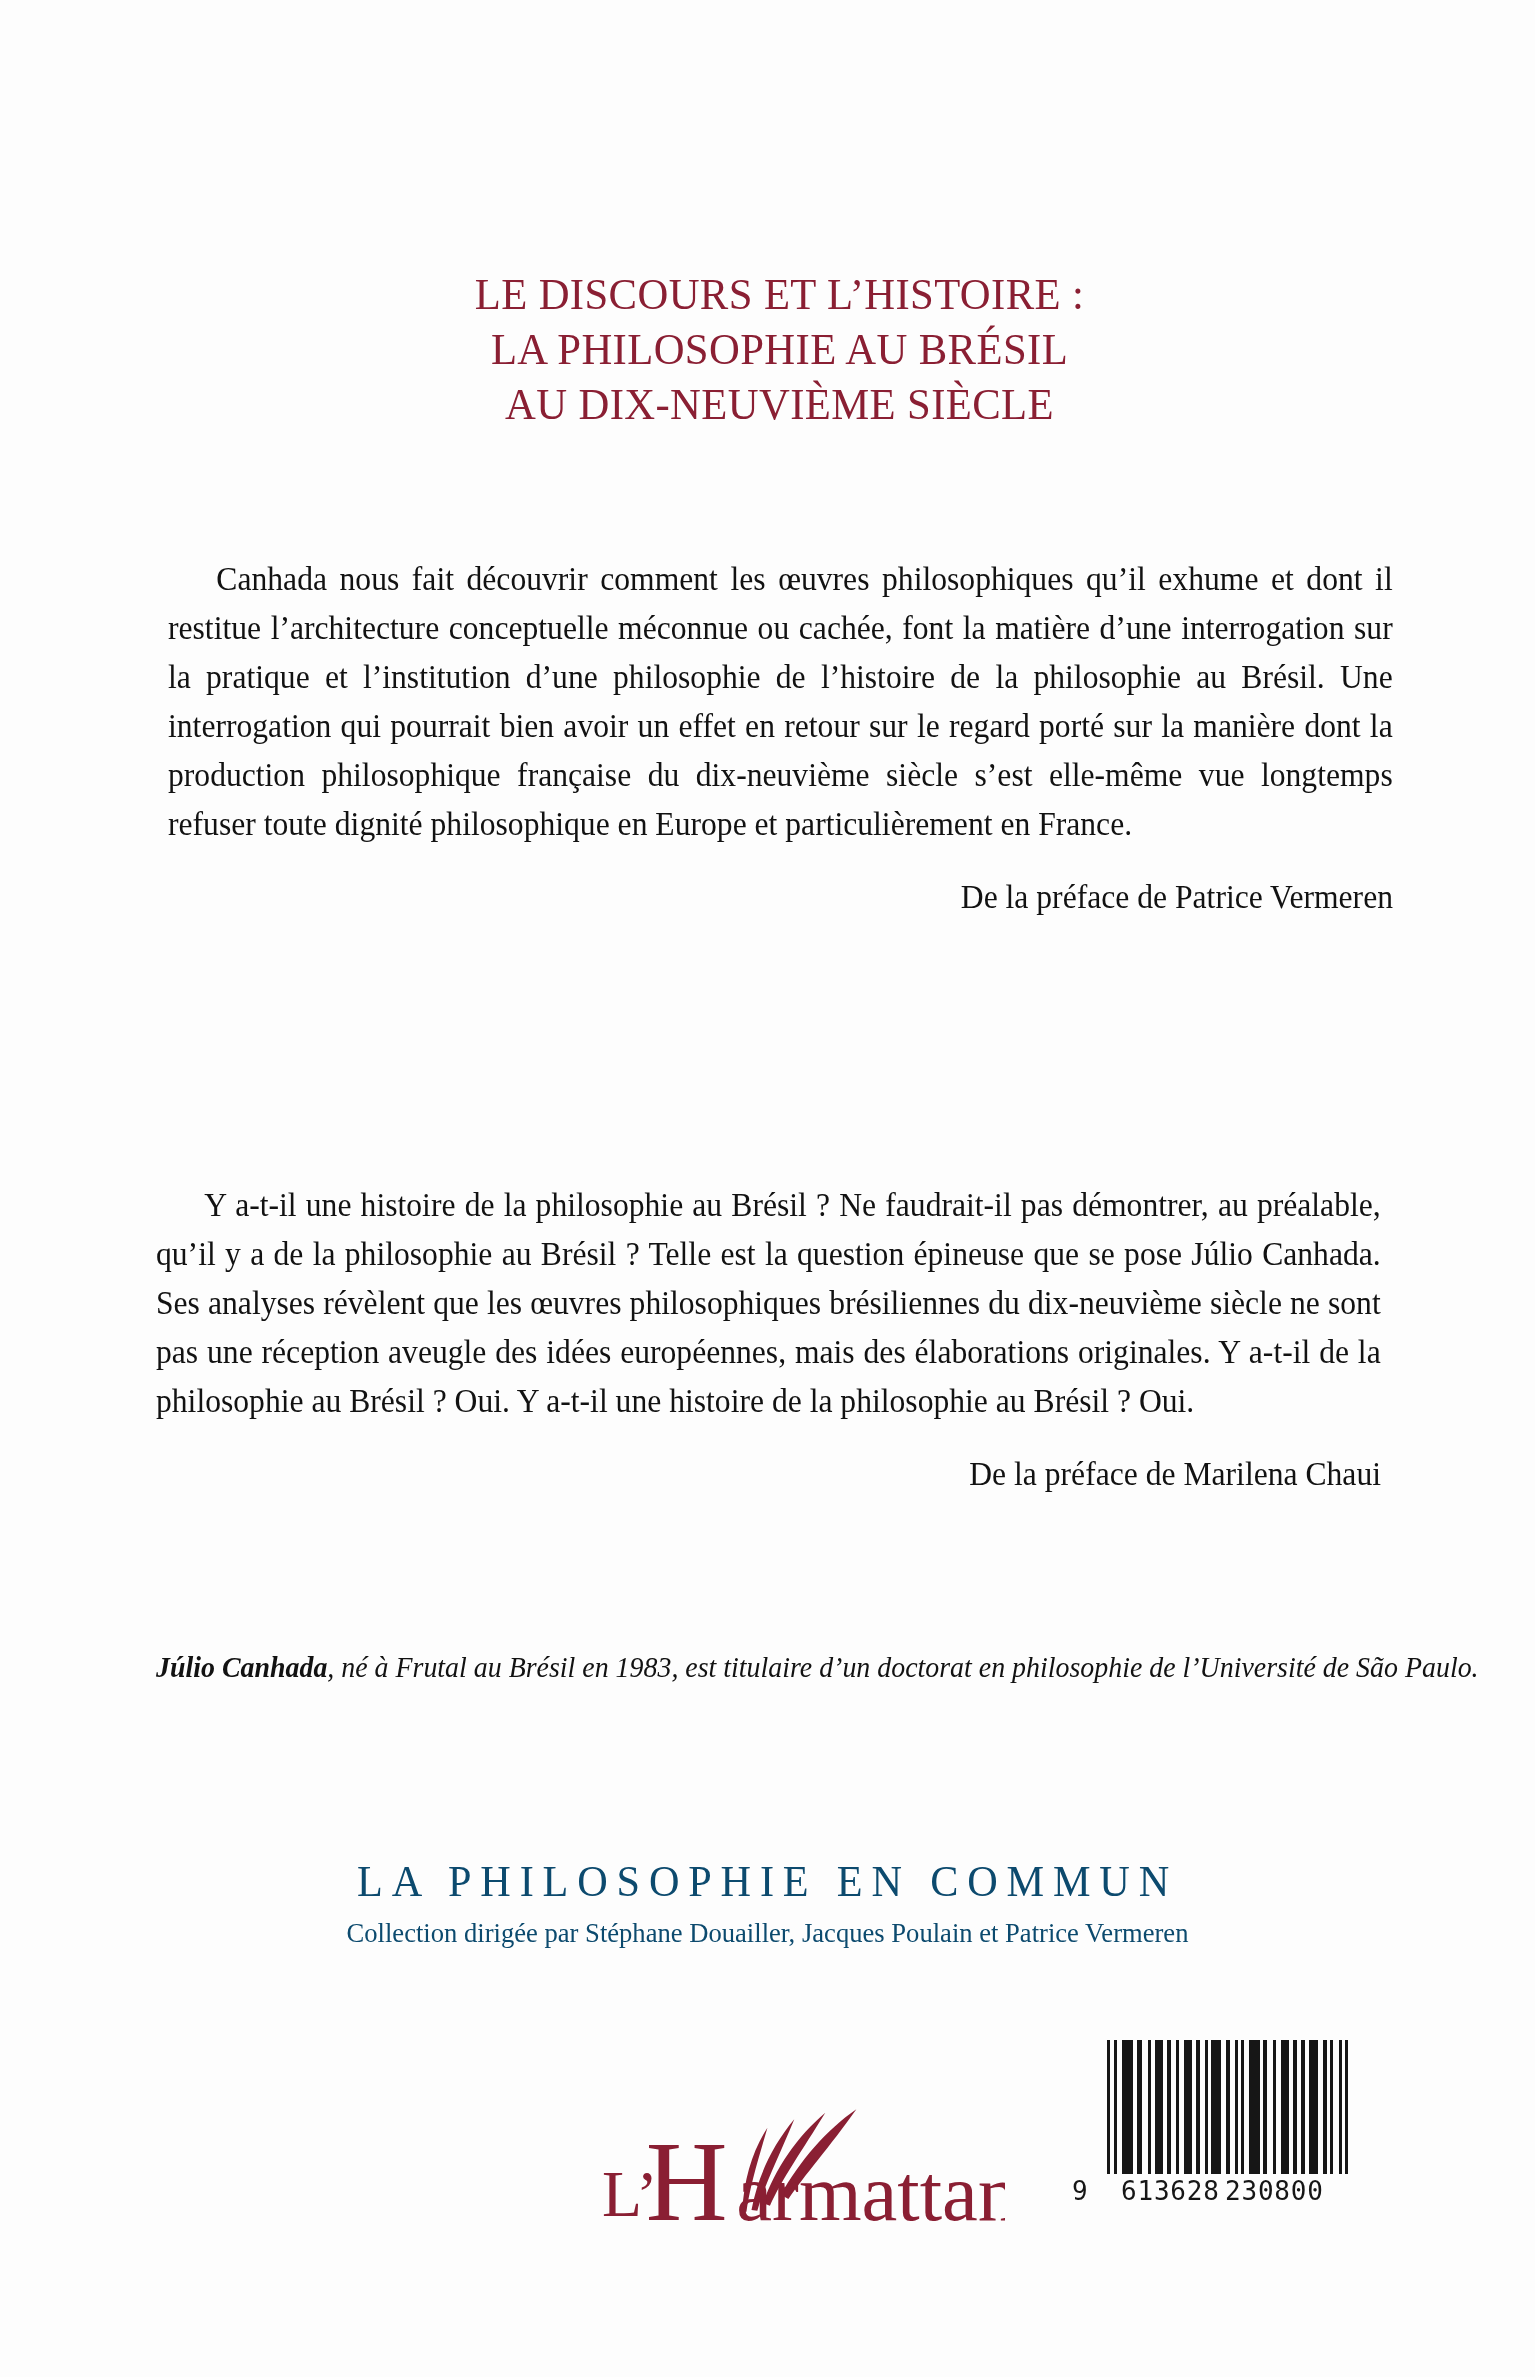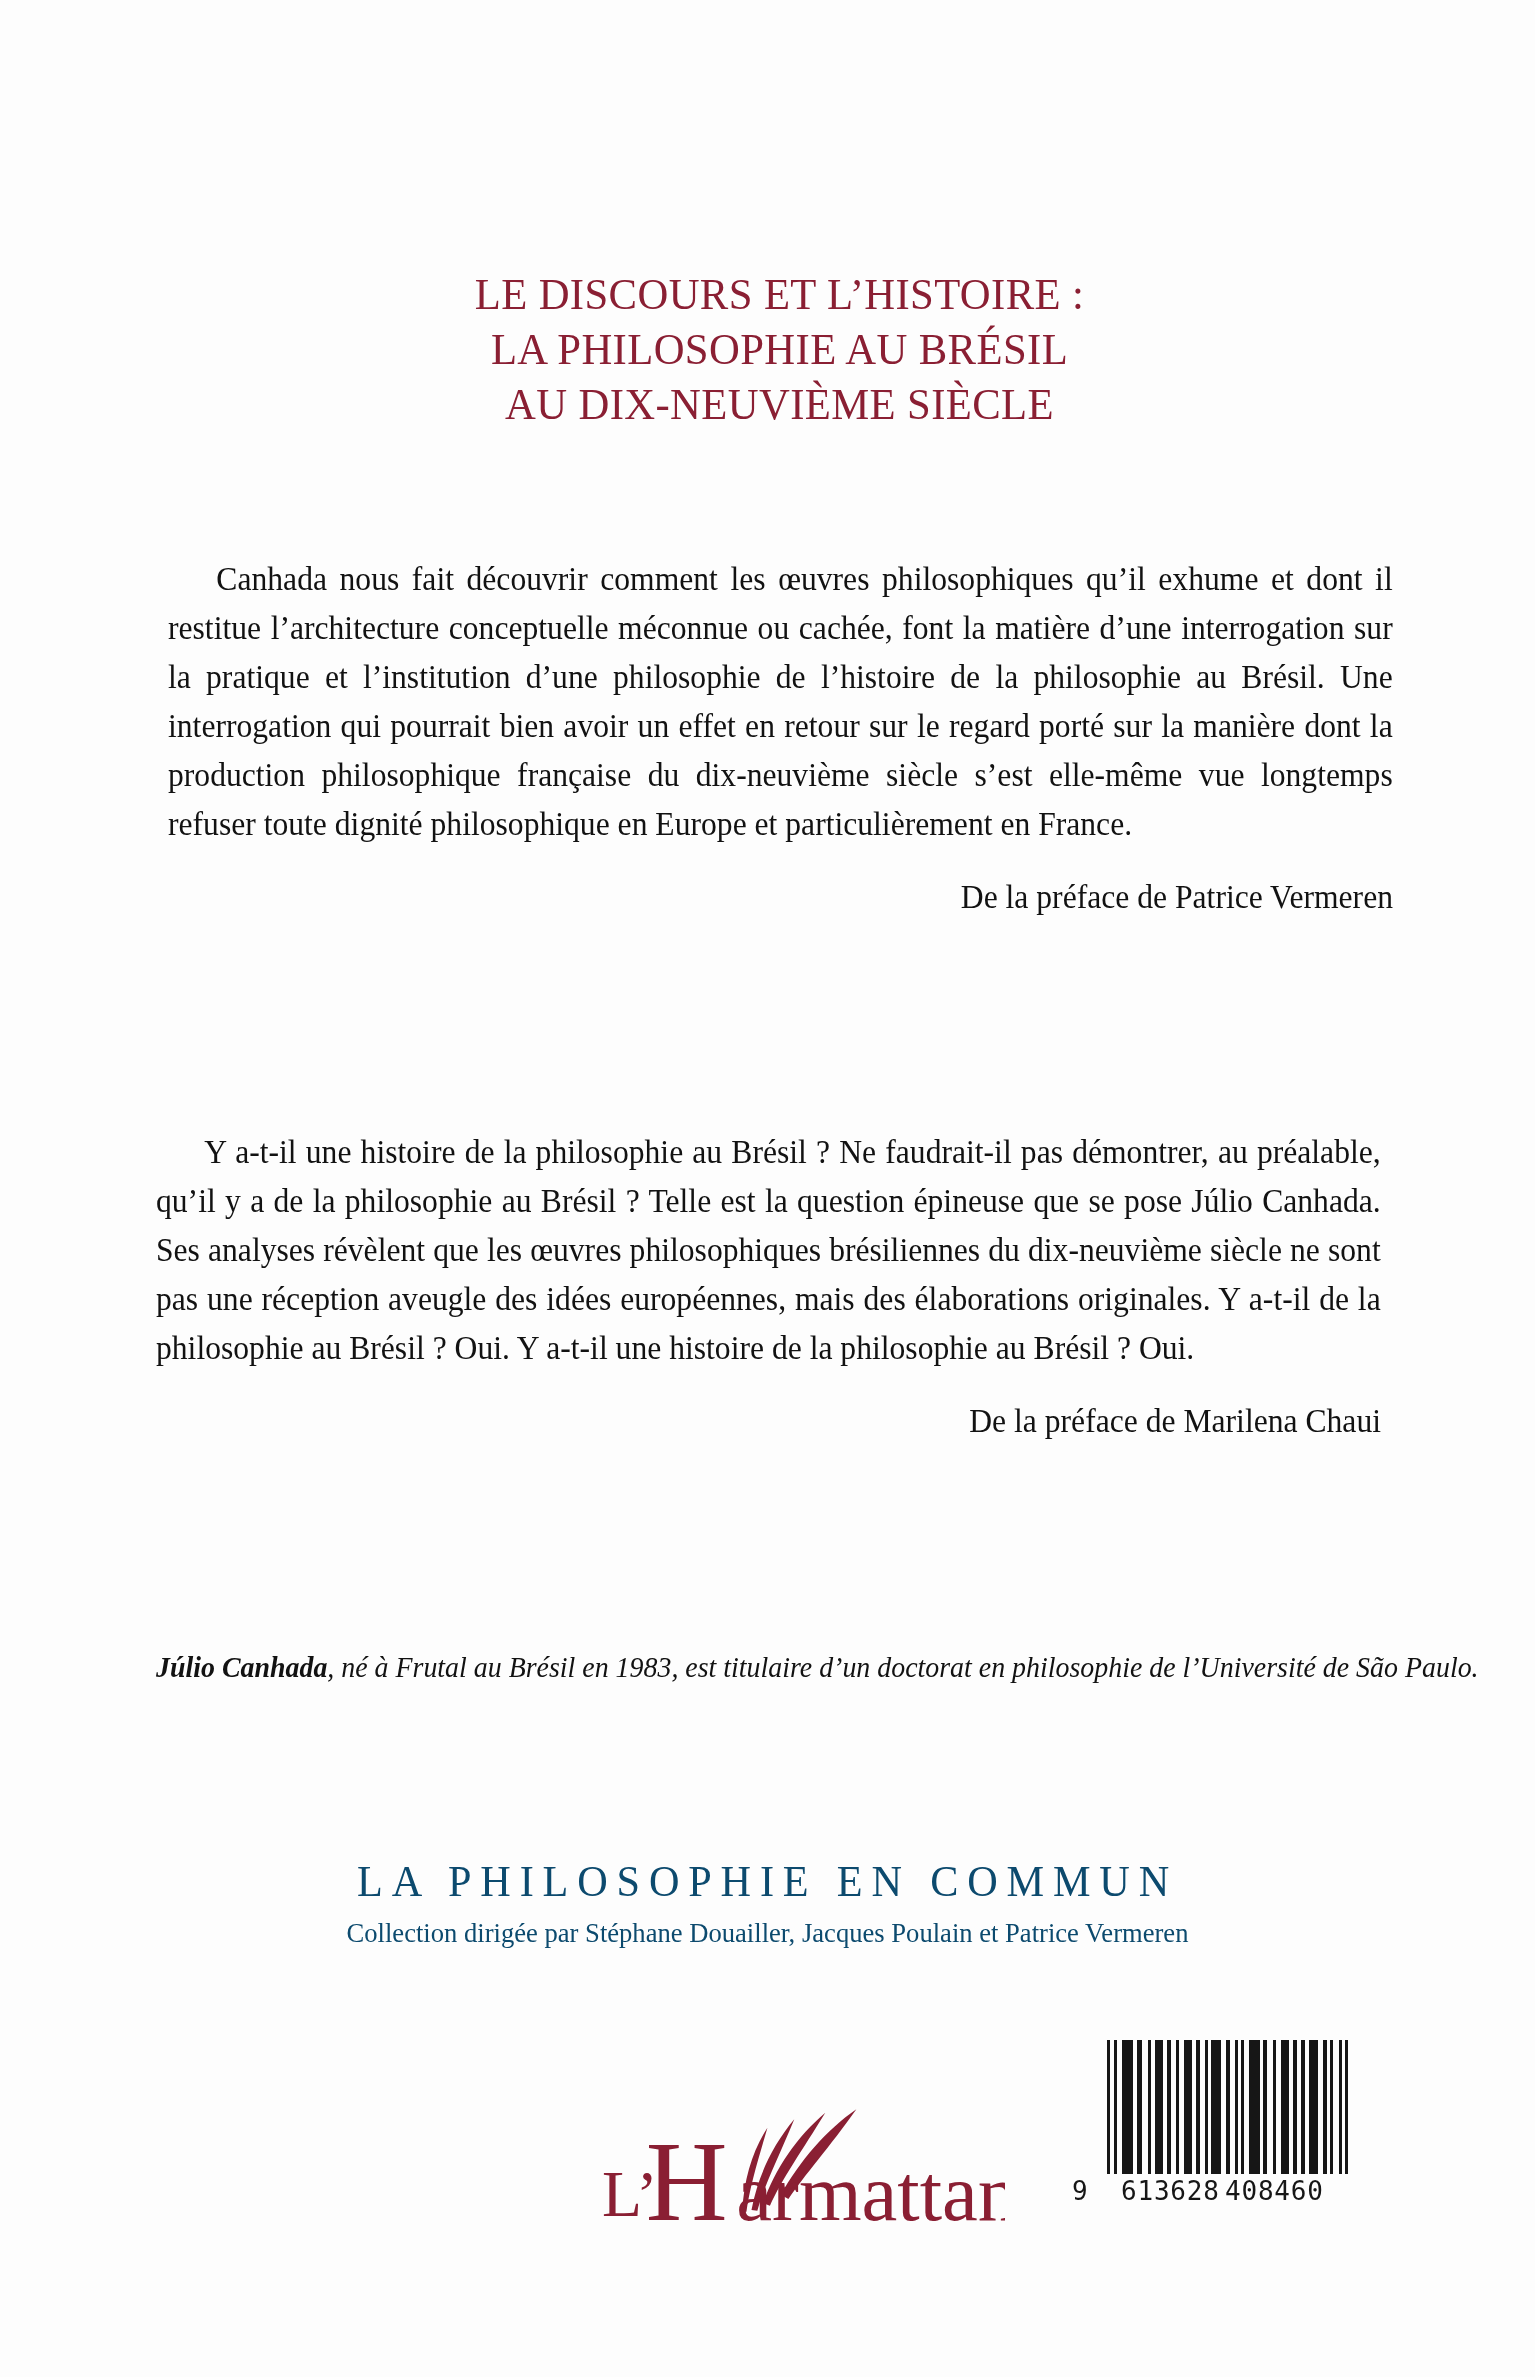--- a/index.html
+++ b/index.html
@@ -202,21 +202,21 @@
     <div class="title-line">LE DISCOURS ET L’HISTOIRE :</div>
     <div class="title-line">LA PHILOSOPHIE AU BRÉSIL</div>
     <div class="title-line">AU DIX-NEUVIÈME SIÈCLE</div>
   </div>
 
   <div class="body-wrap" style="top:554px;margin-left:12px;">
     <div class="para">Canhada nous fait découvrir comment les œuvres philosophiques qu’il exhume et dont il restitue l’architecture conceptuelle méconnue ou cachée, font la matière d’une interrogation sur la pratique et l’institution d’une philosophie de l’histoire de la philosophie au Brésil. Une interrogation qui pourrait bien avoir un effet en retour sur le regard porté sur la manière dont la production philosophique française du dix-neuvième siècle s’est elle-même vue longtemps refuser toute dignité philosophique en Europe et particulièrement en France.</div>
     <div class="attrib" style="margin-top:23.5px;">De la préface de Patrice Vermeren</div>
   </div>
 
-  <div class="body-wrap" style="top:1127px;">
+  <div class="body-wrap" style="top:1180px;">
     <div class="para last-line-full">Y a-t-il une histoire de la philosophie au Brésil ? Ne faudrait-il pas démontrer, au préalable, qu’il y a de la philosophie au Brésil ? Telle est la question épineuse que se pose Júlio Canhada. Ses analyses révèlent que les œuvres philosophiques brésiliennes du dix-neuvième siècle ne sont pas une réception aveugle des idées européennes, mais des élaborations originales. Y a-t-il de la philosophie au Brésil ? Oui. Y a-t-il une histoire de la philosophie au Brésil ? Oui.</div>
     <div class="attrib" style="margin-top:23.5px;">De la préface de Marilena Chaui</div>
   </div>
 
   <div class="bio">
     <b>Júlio Canhada</b><span>, né à Frutal au Brésil en 1983, est titulaire d’un doctorat en philosophie de l’Université de São Paulo.</span>
   </div>
 
   <div class="collection">
     <div class="collection-title">LA PHILOSOPHIE EN COMMUN</div>
@@ -267,18 +267,18 @@
       <span style="left:229px; width:4.2px;"></span>
       <span style="left:237px; width:9.2px;"></span>
       <span style="left:251px; width:4.2px;"></span>
       <span style="left:258px; width:3.4px;"></span>
       <span class="guard" style="left:267px; width:3.4px;"></span>
       <span class="guard" style="left:273px; width:3.4px;"></span>
     </div>
     <div class="barcode-digits">
       <span class="d-lead">9</span>
       <span class="d-left">613628</span>
-      <span class="d-right">408460</span>
+      <span class="d-right">230800</span>
     </div>
   </div>
 
 </div>
 
 
 </body></html>

